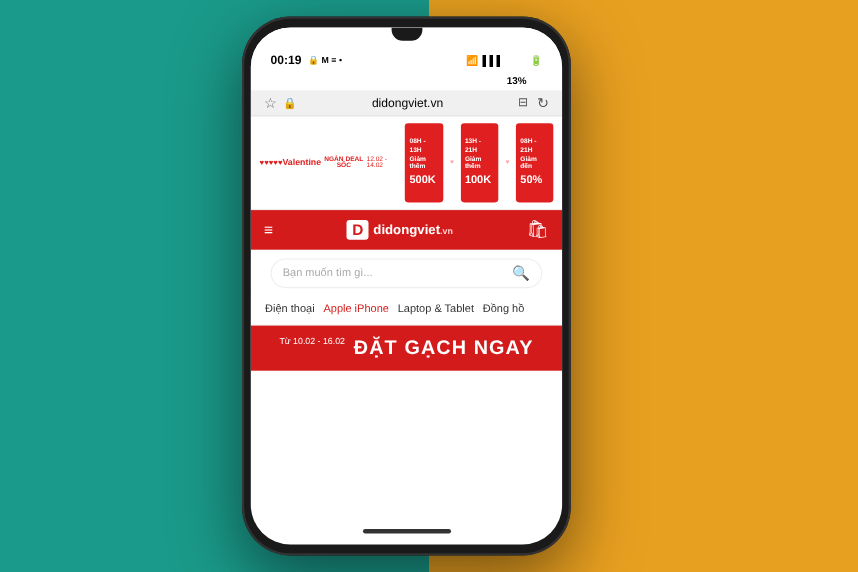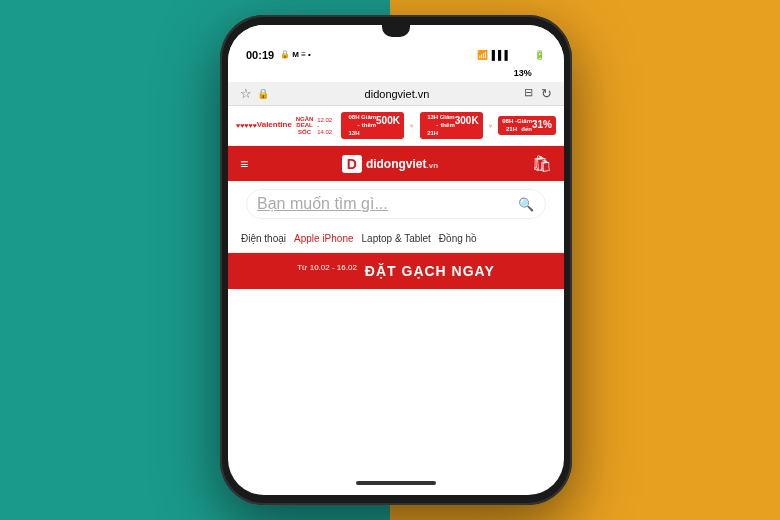--- a/index.html
+++ b/index.html
@@ -30,21 +30,21 @@
     .phone-wrapper {
       position: absolute;
       top: 50%;
       left: 50%;
       transform: translate(-50%, -50%);
       width: 340px;
       height: 490px;
     }
 
     .phone-outer {
-      width: 352px;
+      width: 299px;
       height: 490px;
       background: #1a1a1a;
       border-radius: 44px;
       position: relative;
       box-shadow: 0 20px 60px rgba(0,0,0,0.5), inset 0 0 0 2px #333;
     }
 
     .phone-screen {
       position: absolute;
       top: 10px;
@@ -166,29 +166,29 @@
       line-height: 1.1;
     }
 
     .valentine-date {
       color: #e02020;
       font-size: 6px;
     }
 
     .deal-badge {
       display: flex;
-      flex-direction: row;
+      flex-direction: column;
       background: #e02020;
       color: #fff;
       border-radius: 3px;
-      padding: 2px 4px;
+      padding: 14px 4px;
       font-size: 7px;
       font-weight: 700;
       line-height: 1.3;
-      text-align: right;
+      text-align: left;
       min-width: 34px;
     }
 
     .deal-amount {
       font-size: 10px;
       font-weight: 900;
     }
 
     .deal-heart {
       color: #ffaaaa;
@@ -247,22 +247,21 @@
       border-radius: 20px;
       display: flex;
       align-items: center;
       padding: 5px 10px;
       border: 1px solid #eee;
     }
 
     .search-placeholder {
       flex: 1;
       color: #aaa;
-      font-size: 16px;
-      text-decoration: underline;
+      font-size: 10px;
     }
 
     .search-icon {
       color: #888;
       font-size: 13px;
     }
 
     
     .nav-links {
       display: flex;
@@ -295,21 +294,21 @@
       gap: 8px;
     }
 
     .promo-date {
       color: #fff;
       font-size: 8px;
     }
 
     .promo-title {
       color: #fff;
-      font-size: 14px;
+      font-size: 18px;
       font-weight: 900;
       letter-spacing: 1px;
     }
 
     
     .phone-bottom-bar {
       position: absolute;
       bottom: 20px;
       left: 50%;
       transform: translateX(-50%);
@@ -377,34 +376,34 @@
         <div class="deal-heart">♥</div>
 
         <div>
           <div class="deal-badge">
             <div style="font-size:6px;">
               <span>13H</span>
               <span> - </span>
               <span>21H</span>
             </div>
             <div style="font-size:6px;">Giảm thêm</div>
-            <div class="deal-amount">300K</div>
+            <div class="deal-amount">100K</div>
           </div>
         </div>
         <div class="deal-heart">♥</div>
 
         <div>
           <div class="deal-badge">
             <div style="font-size:6px;">
               <span>08H</span>
               <span> - </span>
               <span>21H</span>
             </div>
             <div style="font-size:6px;">Giảm đến</div>
-            <div class="deal-amount">31%</div>
+            <div class="deal-amount">50%</div>
           </div>
         </div>
       </div>
 
       <div class="site-header">
         <span class="hamburger">≡</span>
         <div class="logo-area">
           <div class="logo-d">D</div>
           <span class="logo-name">
             <span>didongviet</span><span class="logo-vn">.vn</span>

